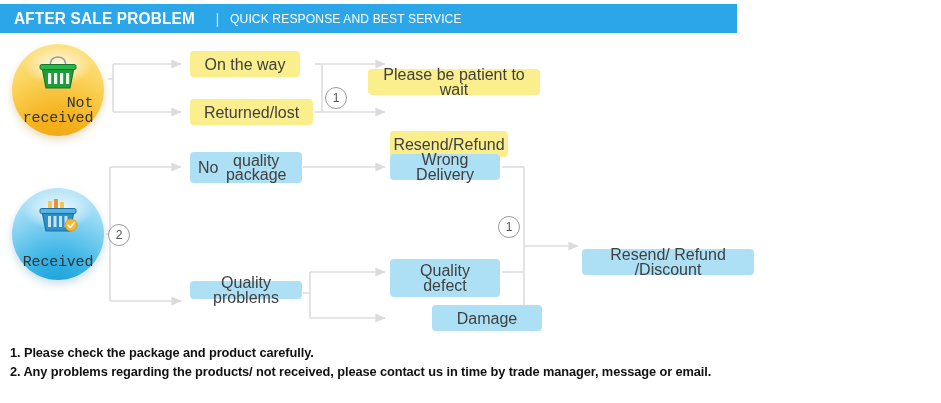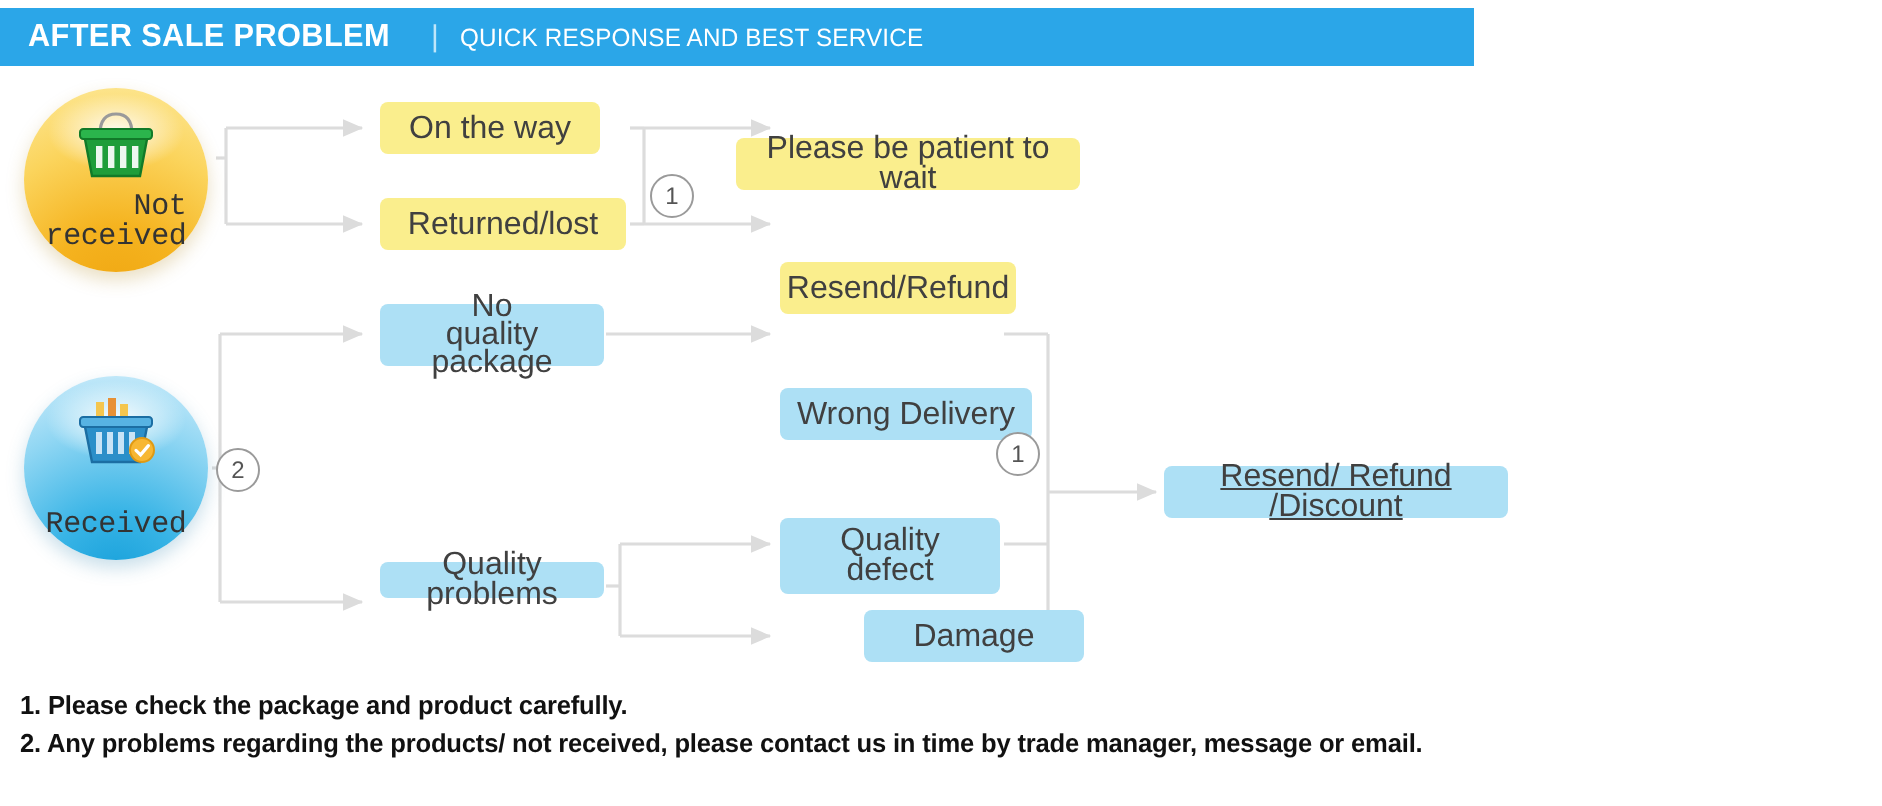--- a/index.html
+++ b/index.html
@@ -262,34 +262,34 @@
   </div>
 
   <div class="node node-yellow" style="left:190px; top:18px; width:110px; height:26px;">On the way</div>
 
   <div class="node node-yellow" style="left:190px; top:66px; width:123px; height:26px;">Returned/lost</div>
 
   <div class="node node-yellow" style="left:368px; top:18px; width:172px; height:26px;margin-top:18px;">Please be patient to wait</div>
 
   <div class="node node-yellow" style="left:390px; top:66px; width:118px; height:26px;margin-top:32px;">Resend/Refund</div>
 
-  <div class="node node-blue" style="left:190px; top:119px; width:112px; height:31px; flex-direction:column; line-height:14px;">
+  <div class="node node-blue" style="left:190px; top:119px; width:112px; height:31px; flex-direction:row; line-height:14px;">
     <span>No</span>
     <span>quality package</span>
   </div>
 
   <div class="node node-blue" style="left:190px; top:248px; width:112px; height:18px;">Quality problems</div>
 
-  <div class="node node-blue" style="left:390px; top:121px; width:126px; height:26px;margin-top:40px;">Wrong Delivery</div>
+  <div class="node node-blue" style="left:390px; top:121px; width:110px; height:26px;">Wrong Delivery</div>
 
   <div class="node node-blue" style="left:390px; top:226px; width:110px; height:38px;">Quality defect</div>
 
   <div class="node node-blue" style="left:390px; top:272px; width:110px; height:26px;margin-left:42px;">Damage</div>
 
-  <div class="node node-blue" style="left:582px; top:200px; width:172px; height:26px;text-decoration:underline;">Resend/ Refund /Discount</div>
+  <div class="node node-blue" style="left:582px; top:216px; width:172px; height:26px;">Resend/ Refund /Discount</div>
 
   <div class="marker" style="left:325px; top:54px;">1</div>
 
   <div class="marker" style="left:108px; top:191px;">2</div>
 
   <div class="marker" style="left:498px; top:183px;">1</div>
 
 </div>
 
 <div class="footer">

